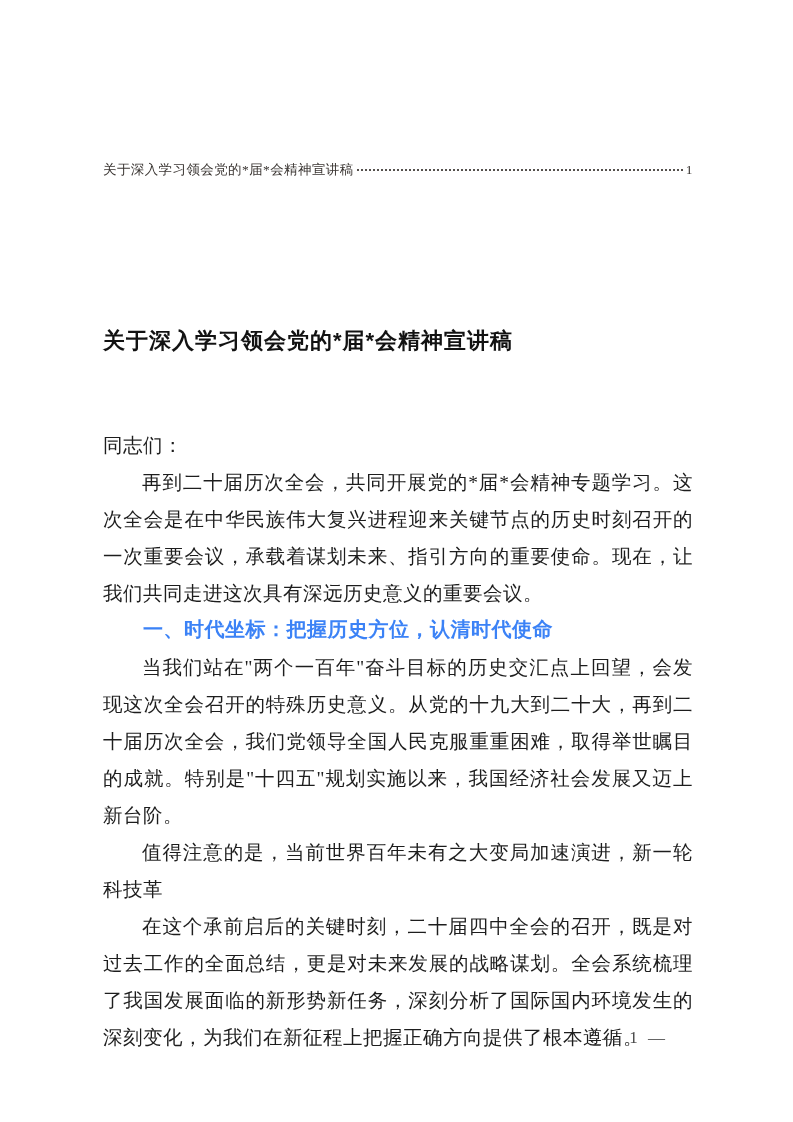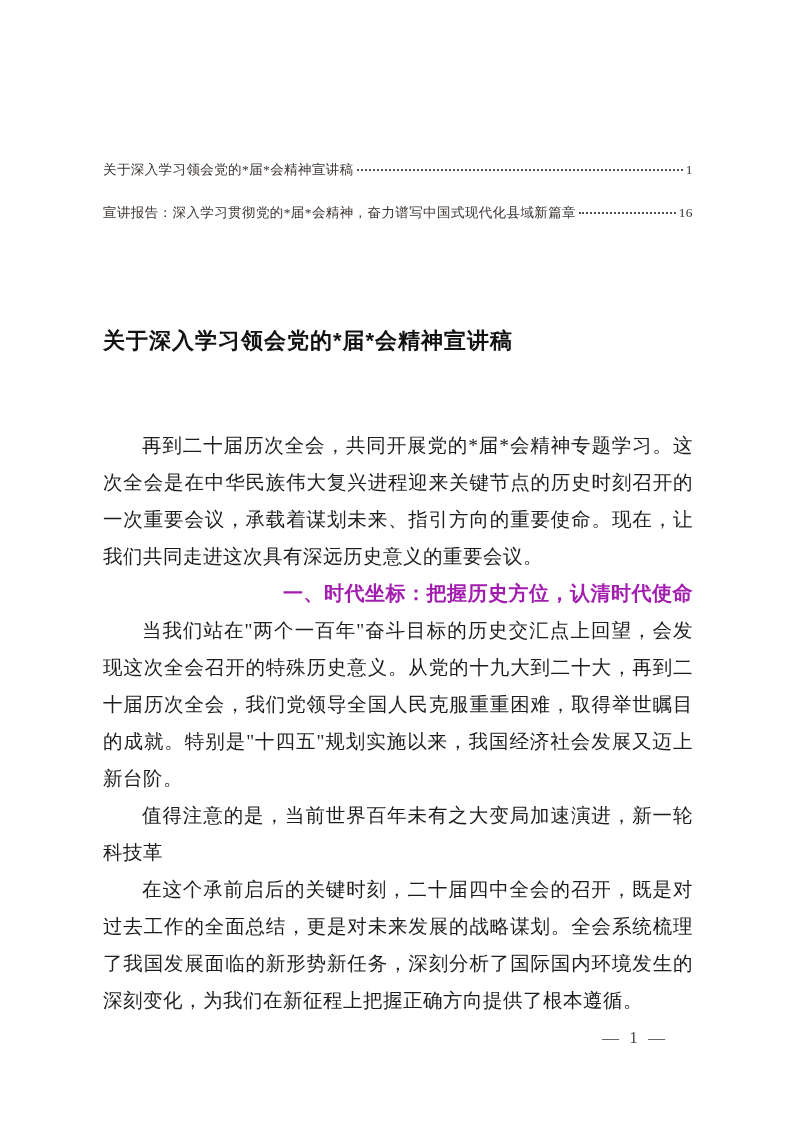--- a/index.html
+++ b/index.html
@@ -48,25 +48,25 @@
     font-size:19.5px; line-height:37px;
     color:#1d1d1d;
     text-align:justify;
     letter-spacing:0.5px;
   }
   .doc-body p { margin:0; }
   .salutation { text-indent:0; }
   .para { text-indent:2em; }
   .section-heading {
     margin:0;
-    font-family:Liberation Serif, serif;
+    font-family:Liberation Mono, monospace;
     font-size:20px; line-height:37px; font-weight:bold;
     text-indent:2em;
-    color:#a21caf;
-    text-align:right;
+    color:#3b82f6;
+    text-align:left;
     letter-spacing:0.5px;
   }
 
   
   .page-footer {
     position:absolute; top:1028px; right:125px;
     font-size:17px; line-height:20px;
     color:#4a4a4a;
     letter-spacing:3px;
     white-space:nowrap;
@@ -76,30 +76,26 @@
 <body>
 
 <div class="page">
 
   <nav class="toc">
     <div class="toc-entry">
       <span class="toc-title">关于深入学习领会党的*届*会精神宣讲稿</span>
       <span class="toc-leader"></span>
       <span class="toc-page">1</span>
     </div>
-    <div class="toc-entry">
-      <span class="toc-title">宣讲报告：深入学习贯彻党的*届*会精神，奋力谱写中国式现代化县域新篇章</span>
-      <span class="toc-leader"></span>
-      <span class="toc-page">16</span>
-    </div>
   </nav>
 
   <h1 class="doc-title">关于深入学习领会党的*届*会精神宣讲稿</h1>
 
   <div class="doc-body">
+    <p class="salutation">同志们：</p>
     <p class="para">再到二十届历次全会，共同开展党的*届*会精神专题学习。这次全会是在中华民族伟大复兴进程迎来关键节点的历史时刻召开的一次重要会议，承载着谋划未来、指引方向的重要使命。现在，让我们共同走进这次具有深远历史意义的重要会议。</p>
     <h2 class="section-heading">一、时代坐标：把握历史方位，认清时代使命</h2>
     <p class="para">当我们站在"两个一百年"奋斗目标的历史交汇点上回望，会发现这次全会召开的特殊历史意义。从党的十九大到二十大，再到二十届历次全会，我们党领导全国人民克服重重困难，取得举世瞩目的成就。特别是"十四五"规划实施以来，我国经济社会发展又迈上新台阶。</p>
     <p class="para">值得注意的是，当前世界百年未有之大变局加速演进，新一轮科技革</p>
     <p class="para">在这个承前启后的关键时刻，二十届四中全会的召开，既是对过去工作的全面总结，更是对未来发展的战略谋划。全会系统梳理了我国发展面临的新形势新任务，深刻分析了国际国内环境发生的深刻变化，为我们在新征程上把握正确方向提供了根本遵循。</p>
   </div>
 
   <div class="page-footer">— 1 —</div>
 
 </div>

